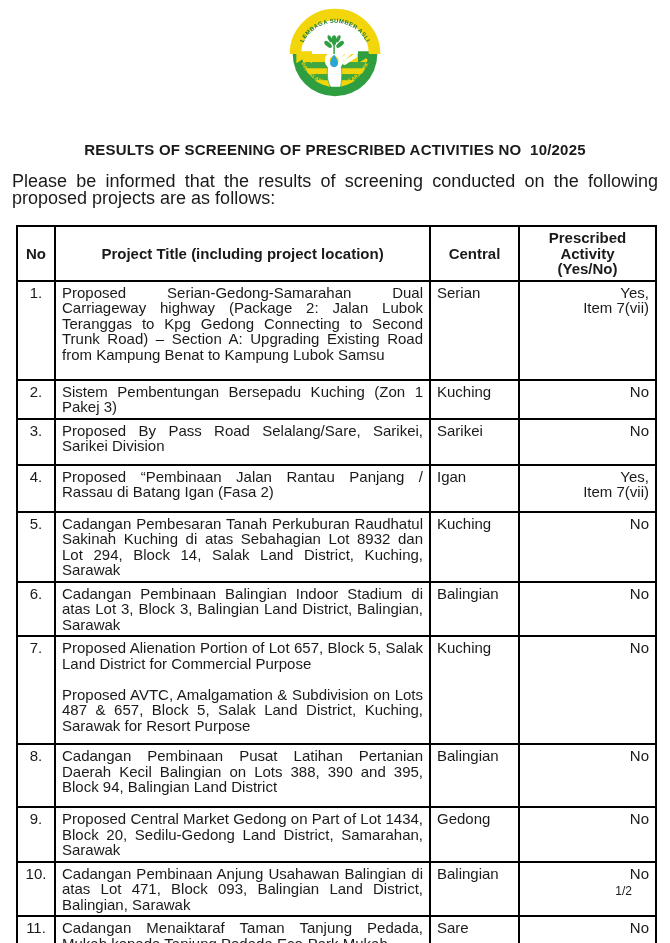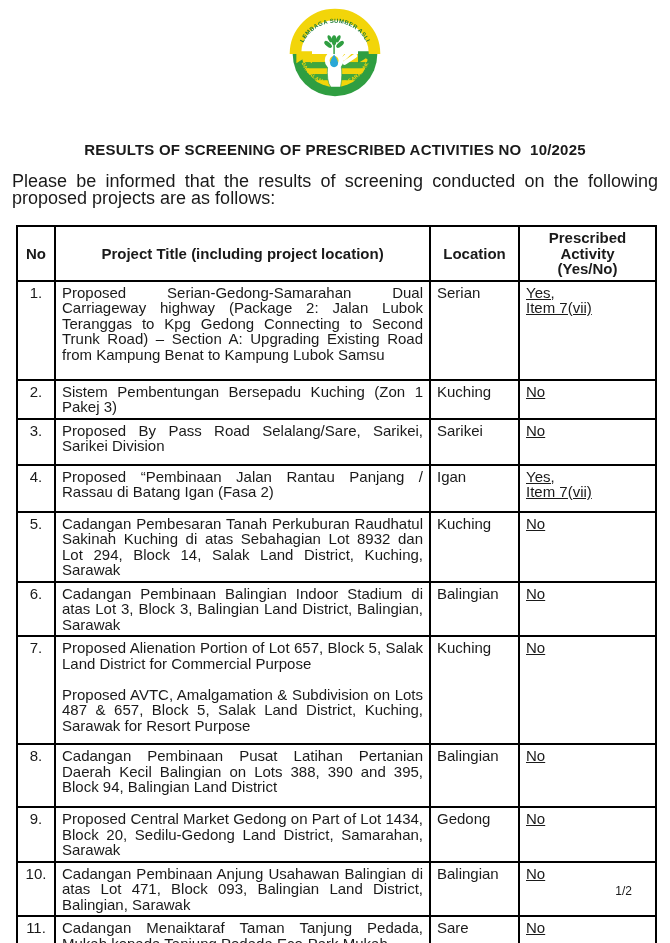--- a/index.html
+++ b/index.html
@@ -53,21 +53,21 @@
   table.results th {
     vertical-align: middle;
     text-align: center;
     font-weight: bold;
     height: 44px;
     white-space: pre-line;
   }
   td.no-cell { text-align: center; }
   td.title-cell { text-align: justify; white-space: pre-line; padding-left: 8px; padding-right: 5px; }
   td.loc-cell { }
-  td.pa-cell { text-align: left; white-space: pre-line; text-decoration: underline; }
+  td.pa-cell { text-align: right; white-space: pre-line; }
   .page-number {
     position: absolute;
     right: 38px;
     top: 884px;
     font-size: 12px;
   }
 </style>
 </head>
 <body>
 
@@ -136,21 +136,21 @@
     <colgroup>
         <col class="c-no">
         <col class="c-title">
         <col class="c-loc">
         <col class="c-pa">
       </colgroup>
     <thead>
       <tr>
         <th>No</th>
         <th>Project Title (including project location)</th>
-        <th>Location</th>
+        <th>Central</th>
         <th>Prescribed Activity
 (Yes/No)</th>
       </tr>
     </thead>
     <tbody>
       <tr style="height:99px">
         <td class="no-cell">1.</td>
         <td class="title-cell">Proposed Serian-Gedong-Samarahan Dual Carriageway highway (Package 2: Jalan Lubok Teranggas to Kpg Gedong Connecting to Second Trunk Road) – Section A: Upgrading Existing Road from Kampung Benat to Kampung Lubok Samsu</td>
         <td class="loc-cell">Serian</td>
         <td class="pa-cell">Yes,

